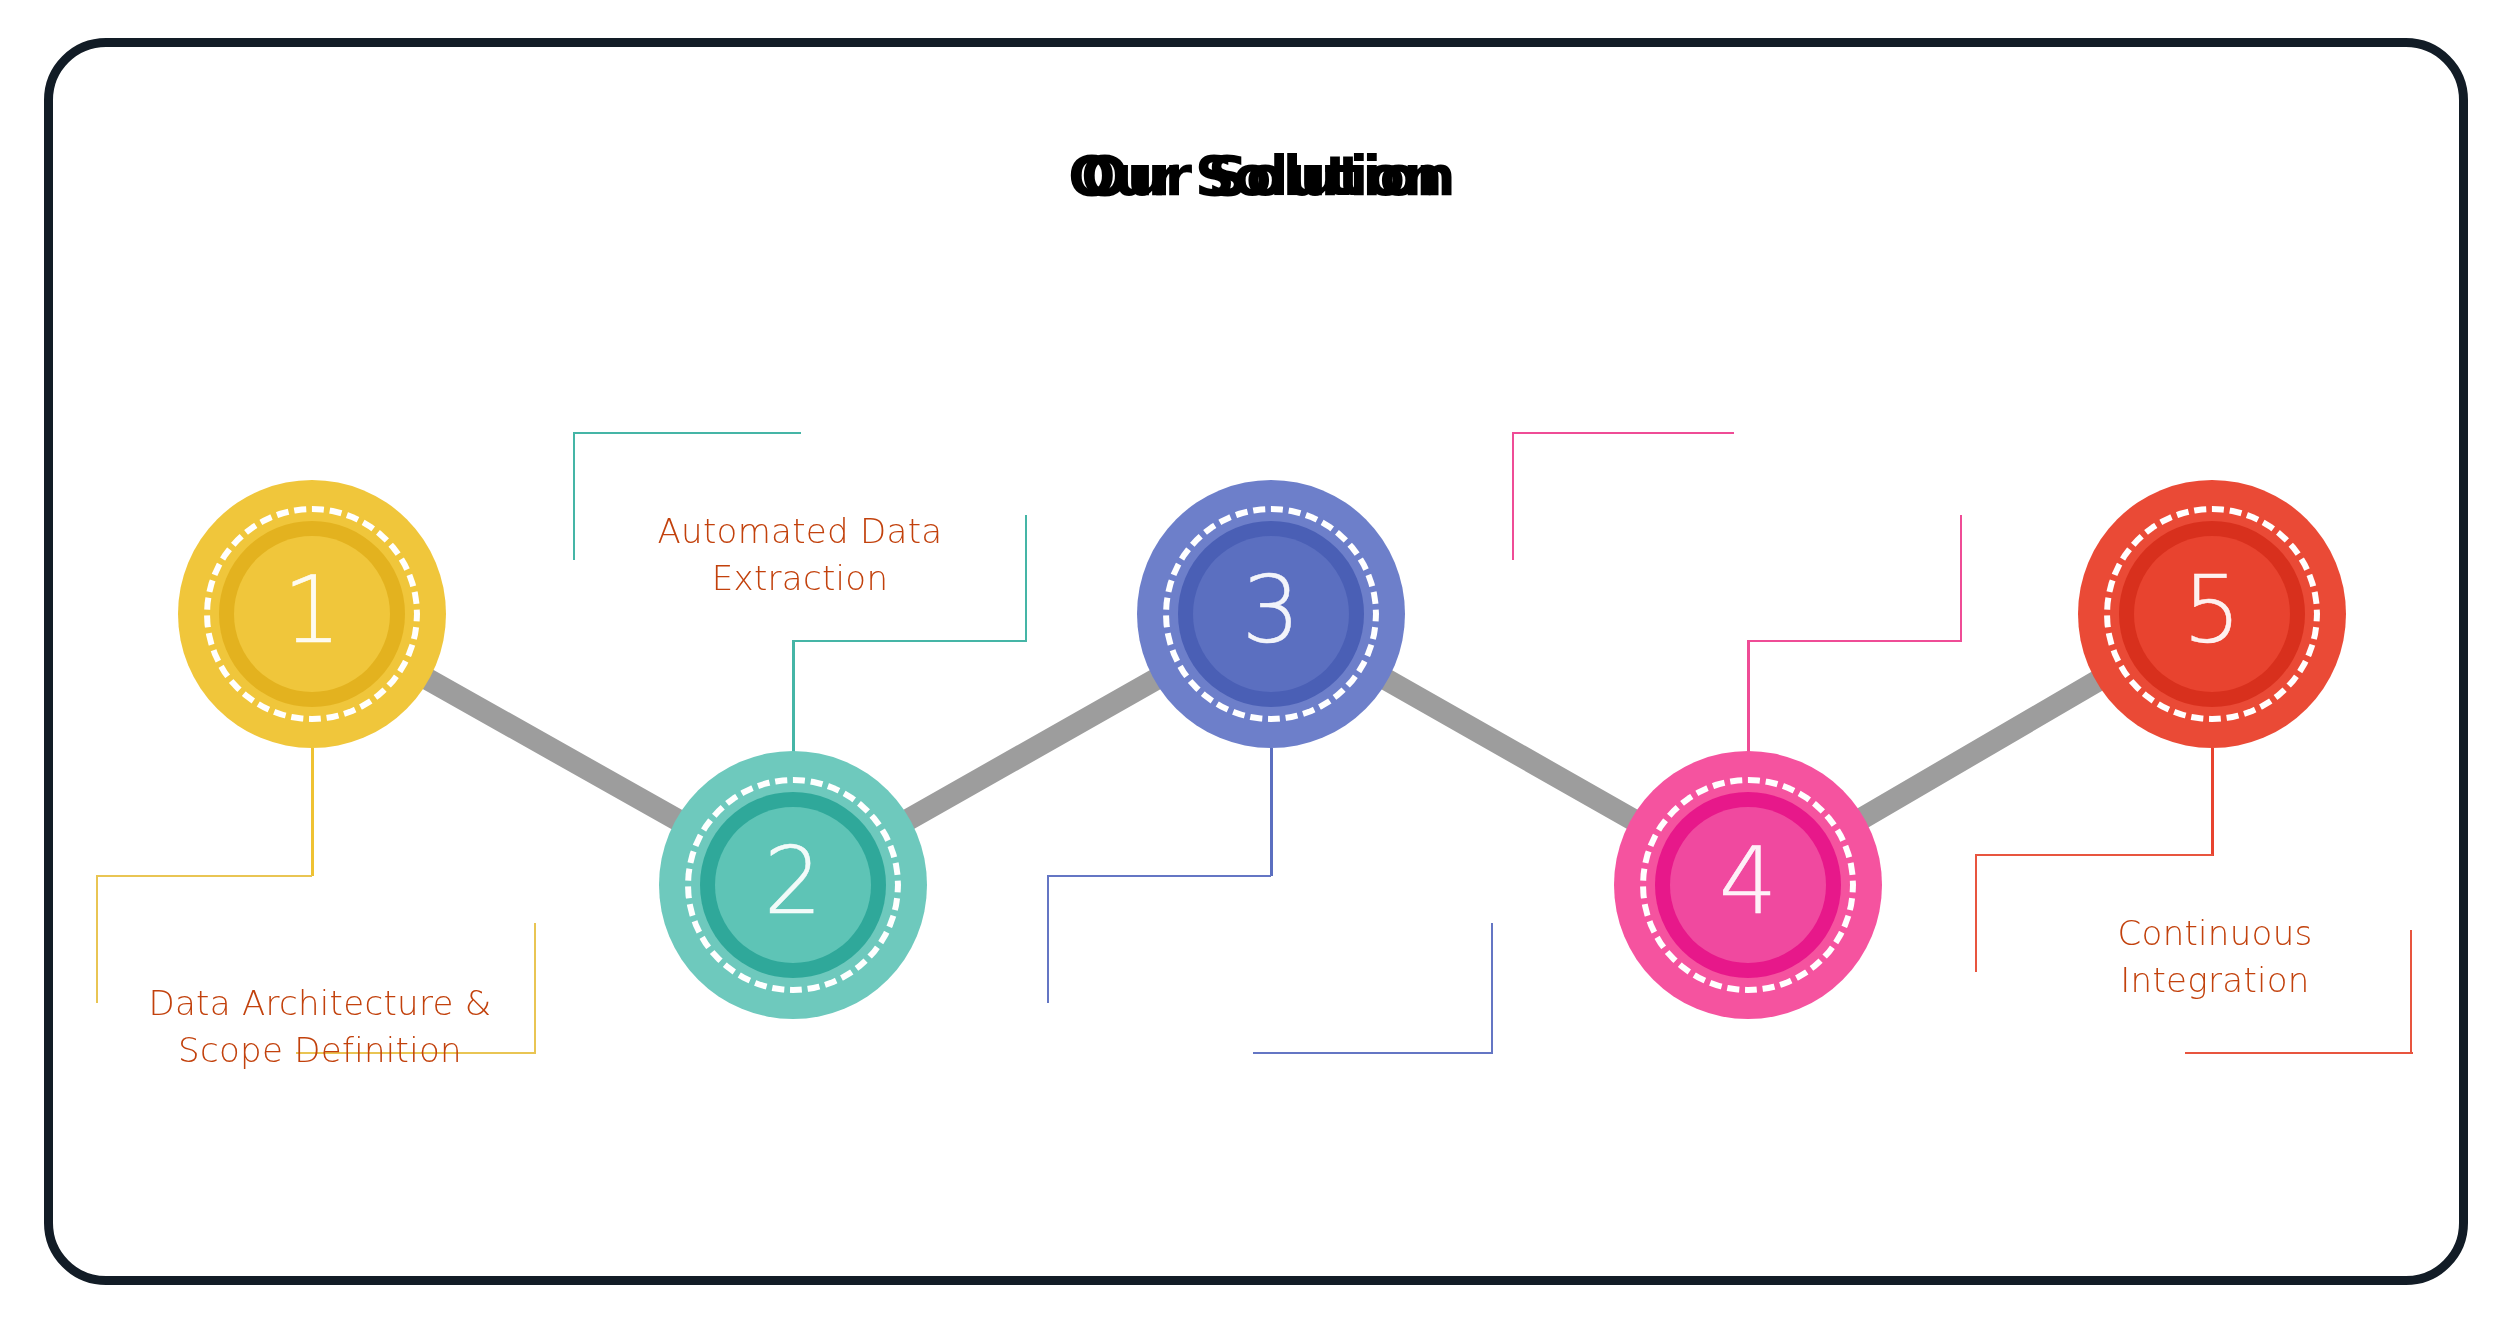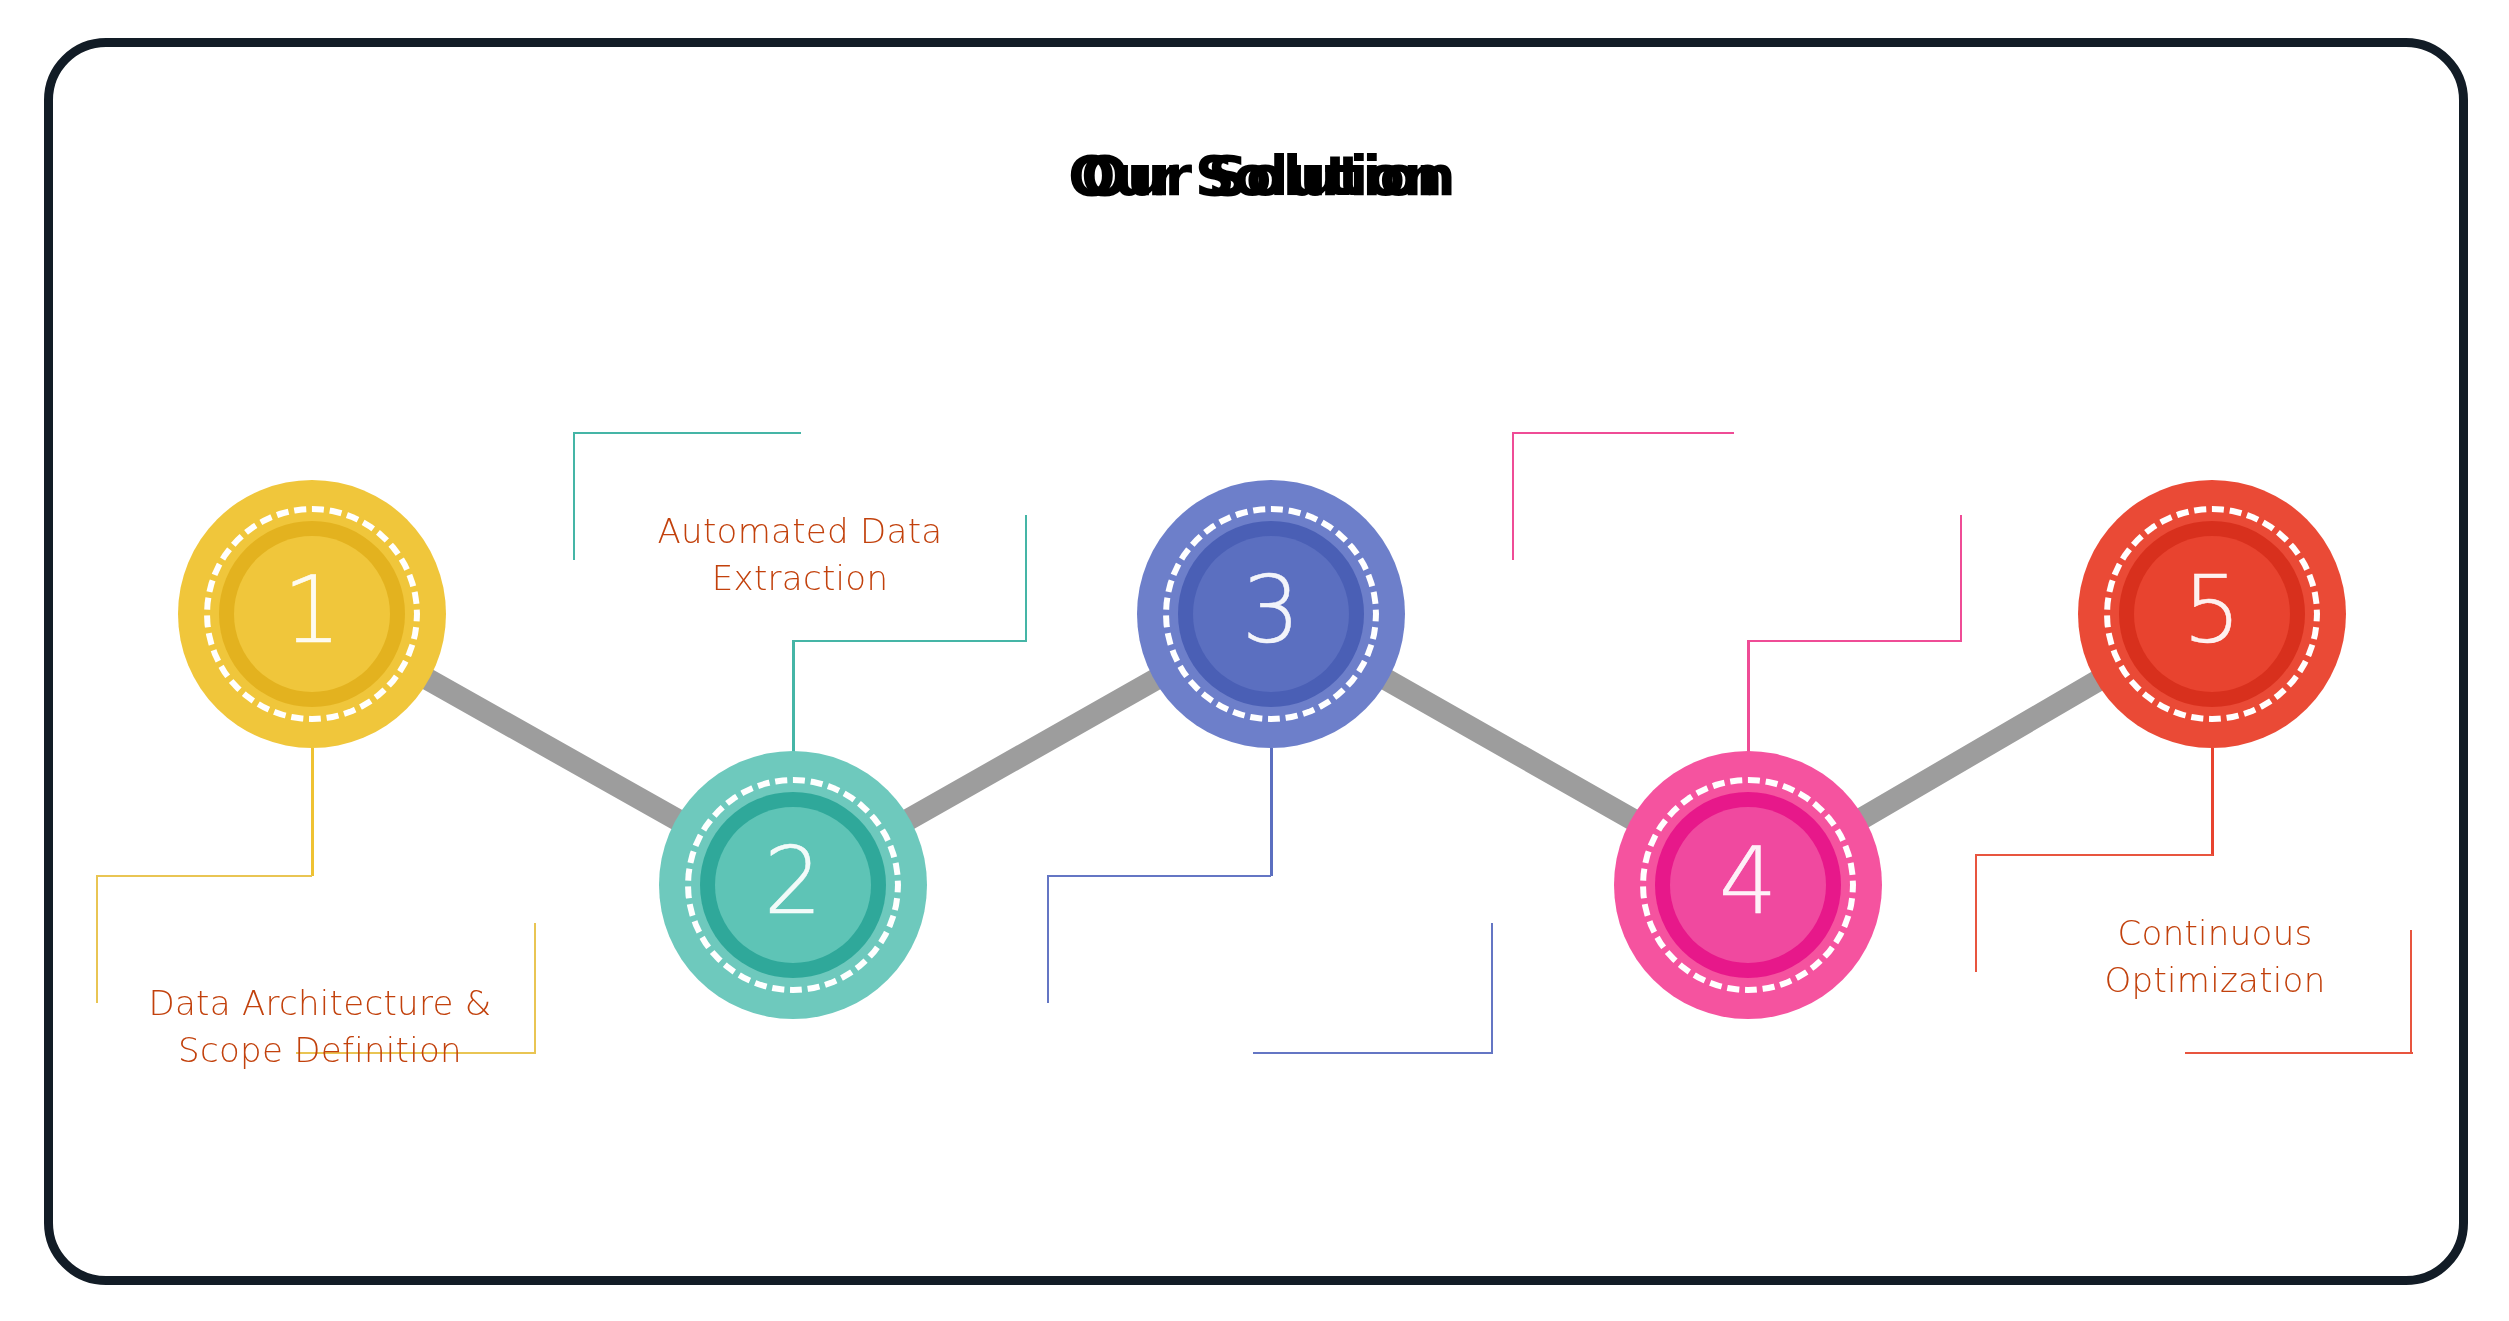--- a/index.html
+++ b/index.html
@@ -219,15 +219,15 @@
     <div class="core" style="background:#e8432f;">
       <span class="num">5</span>
     </div>
   </div>
   <div class="stem" style="left:2211px; top:748px; height:108px; background:#e8432f;"></div>
   <div class="bk bk-h" style="left:1975px; top:854px; width:238px; background:#e8553f;"></div>
   <div class="bk bk-v" style="left:1975px; top:854px; height:118px; background:#e8553f;"></div>
   <div class="bk bk-h" style="left:2185px; top:1052px; width:228px; background:#e8553f;"></div>
   <div class="bk bk-v" style="left:2410px; top:930px; height:124px; background:#e8553f;"></div>
   <div class="label" style="left:1995px; top:910px; width:440px;">Continuous
-Optimization</div>
+Integration</div>
 
 </div>
 
 </body></html>

